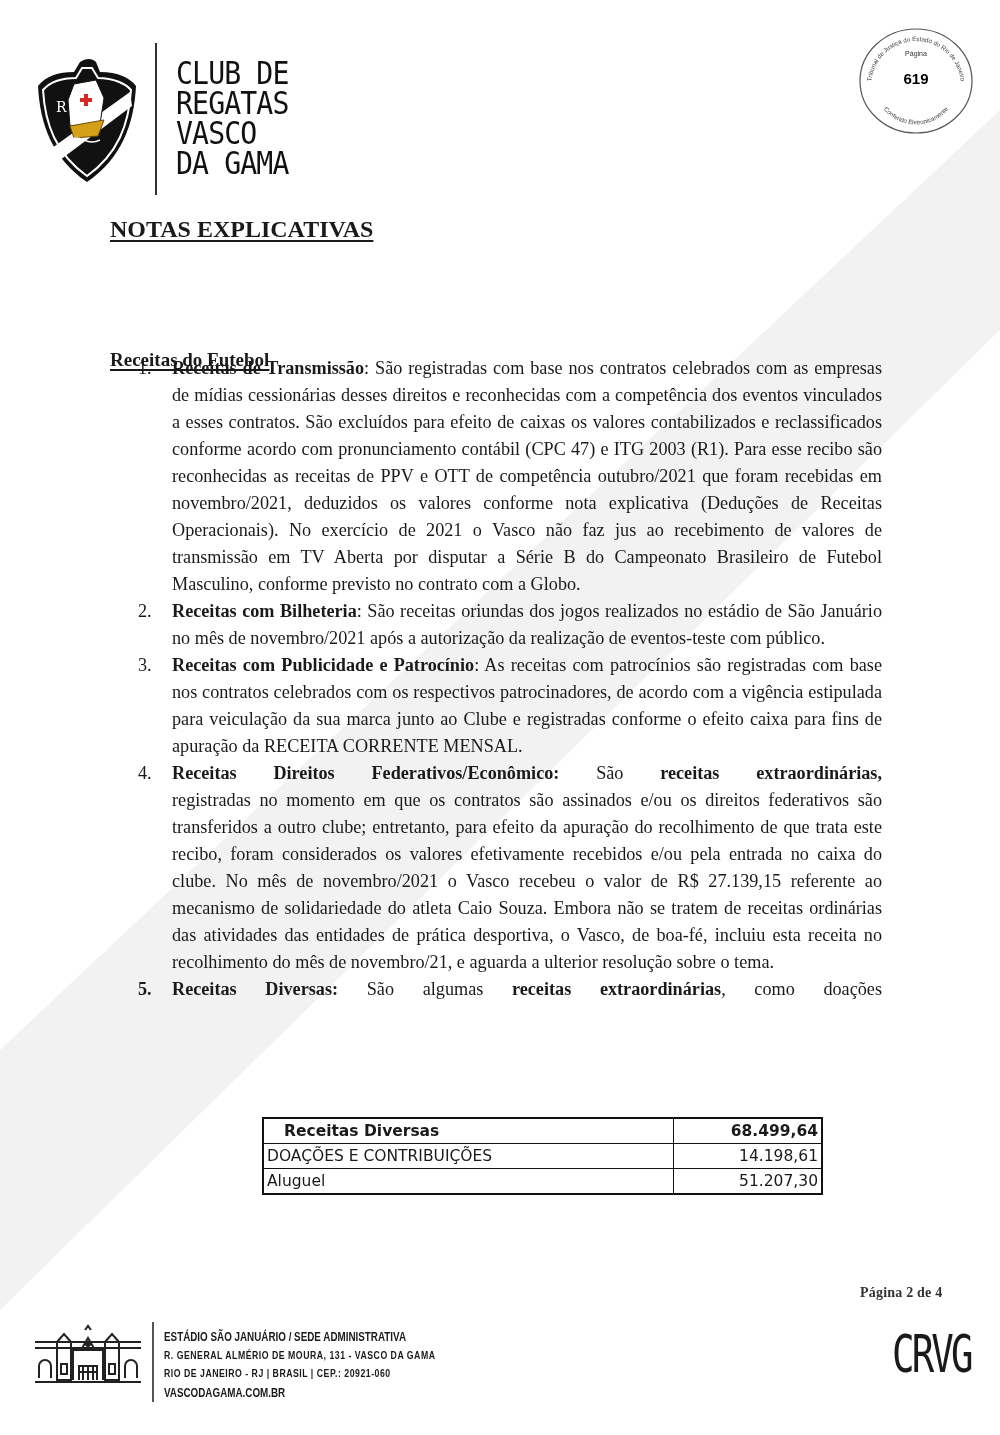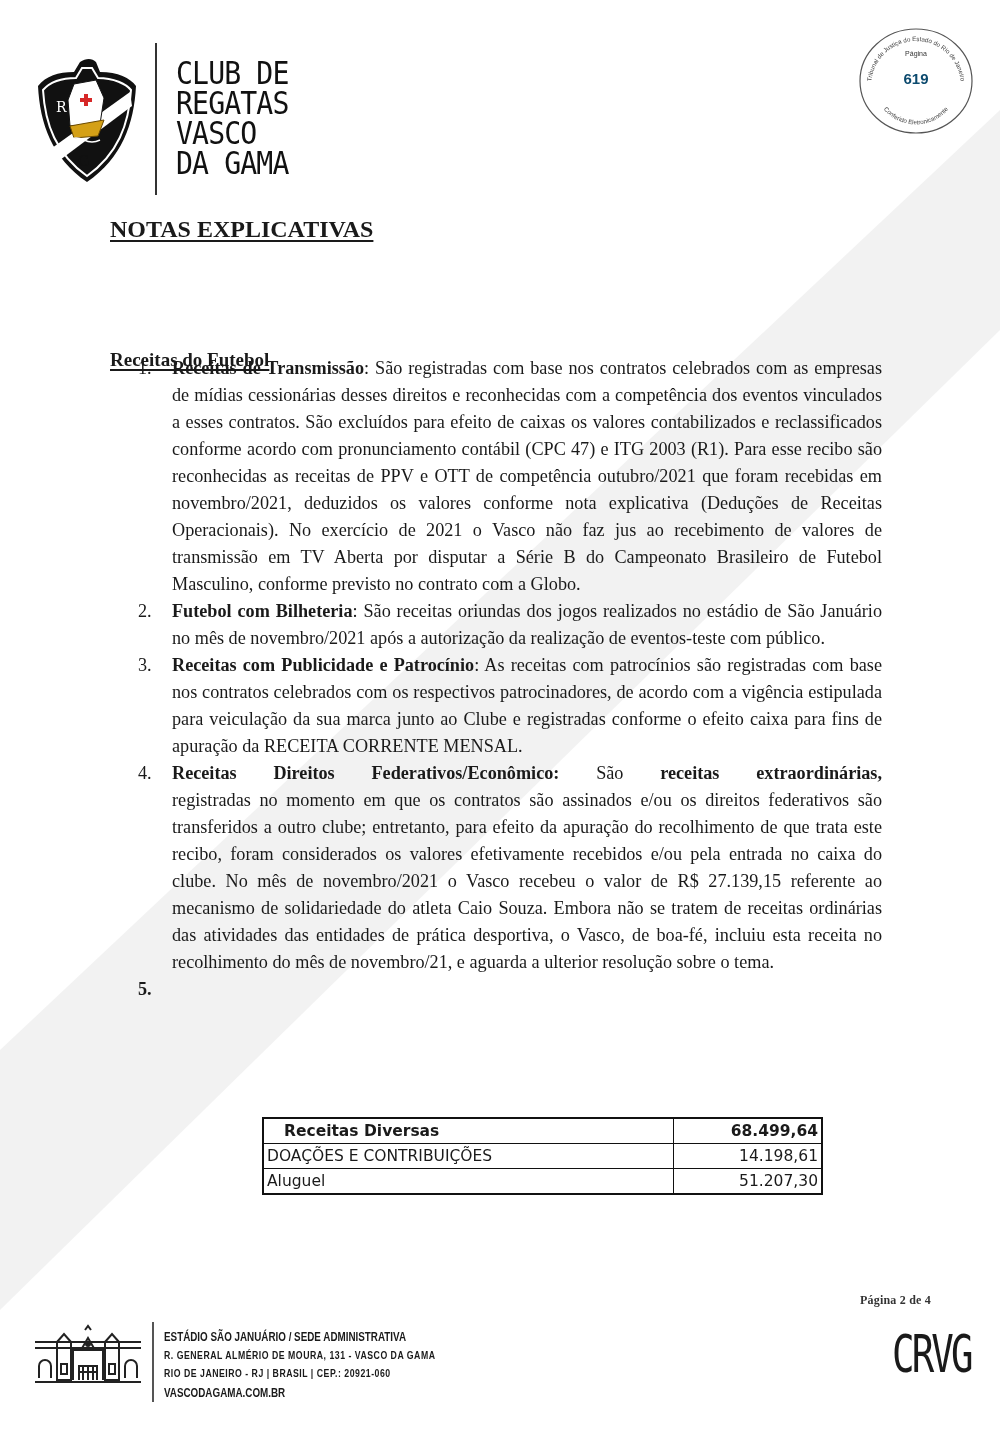--- a/index.html
+++ b/index.html
@@ -9,21 +9,21 @@
 
   
   .crest { left: 34px; top: 54px; width: 106px; height: 132px; }
   .header-divider { left: 155px; top: 43px; width: 2px; height: 152px; background: #333; }
   .club-name { left: 176px; top: 58px; width: 140px; font-family: "DejaVu Sans Mono", monospace; font-weight: normal; font-size: 32px; line-height: 30px; letter-spacing: -1px; color: #111; transform: scaleX(0.88); transform-origin: left top; }
   .club-name div { white-space: nowrap; }
 
   
   .stamp { left: 857px; top: 26px; width: 118px; height: 110px; }
   .stamp-page-label { position: absolute; left: 0; width: 118px; top: 24px; text-align: center; font-family: "Liberation Sans", sans-serif; font-size: 7px; color: #333; }
-  .stamp-number { position: absolute; left: 0; width: 118px; top: 44px; text-align: center; font-family: "Liberation Sans", sans-serif; font-weight: bold; font-size: 15px; color: #0c4a6e; }
+  .stamp-number { position: absolute; left: 0; width: 118px; top: 44px; text-align: center; font-family: "Liberation Sans", sans-serif; font-weight: bold; font-size: 15px; color: #000000; }
 
   
   .doc-title { left: 110px; top: 216px; font-size: 24px; font-weight: bold; text-decoration: underline; text-decoration-thickness: 2px; text-underline-offset: 3px; }
   .section-title { left: 110px; top: 304px; font-size: 19px; font-weight: bold; text-decoration: underline; text-decoration-thickness: 2px; text-underline-offset: 3px; margin-top: 45px; }
 
   
   .notes { left: 138px; top: 355px; width: 744px; font-size: 18.2px; line-height: 27px; }
   .note { position: relative; padding-left: 34px; text-align: justify; }
   .note-num { position: absolute; left: 0; top: 0; }
   .note-num.bold { font-weight: bold; }
@@ -33,21 +33,21 @@
 
   
   .rev-table { left: 262px; top: 1117px; border-collapse: collapse; font-family: "DejaVu Sans", sans-serif; font-size: 15.5px; }
   .rev-table td { border: 1.5px solid #111; padding: 0 3px; height: 24px; line-height: 24px; }
   .rev-table td.label { width: 386px; }
   .rev-table td.value { width: 124px; text-align: right; margin-left: 36px; }
   .rev-table tr.total td { font-weight: bold; padding-left: 20px; }
   .rev-table { border: 2.5px solid #111; }
 
   
-  .page-num { left: 860px; top: 1285px; font-size: 12px; font-weight: bold; color: #333; letter-spacing: 0.2px; margin-top: 8px; }
+  .page-num { left: 860px; top: 1285px; font-size: 14px; font-weight: bold; color: #333; letter-spacing: 0.2px; }
   .building { left: 33px; top: 1322px; width: 110px; height: 62px; }
   .footer-divider { left: 152px; top: 1322px; width: 2px; height: 80px; background: #555; }
   .footer-text { left: 164px; top: 1327px; font-family: Liberation Sans, sans-serif; font-weight: bold; color: #1a1a1a; }
   .footer-text .l1 { font-size: 12px; line-height: 20px; letter-spacing: 0; transform: scaleX(0.82); transform-origin: left; white-space: nowrap; }
   .footer-text .l2, .footer-text .l3 { font-size: 10.4px; line-height: 18px; letter-spacing: 0.6px; transform: scaleX(0.84); transform-origin: left; white-space: nowrap; }
   .footer-text .l4 { font-size: 12px; line-height: 20px; transform: scaleX(0.82); transform-origin: left; white-space: nowrap; }
   .crvg { left: 892px; top: 1326px; font-family: "DejaVu Sans Mono", monospace; font-size: 52px; line-height: 56px; color: #1a1a1a; letter-spacing: -4px; transform: scaleX(0.72); transform-origin: left top; }
 </style>
 </head>
 <body>
@@ -97,33 +97,33 @@
 <div class="layer doc-title">NOTAS EXPLICATIVAS</div>
 <div class="layer section-title">Receitas do Futebol</div>
 
 <div class="layer notes">
   <div class="note note-1">
     <span class="note-num">1.</span>
     <b>Receitas de Transmissão</b><span>: São registradas com base nos contratos celebrados com as empresas de mídias cessionárias desses direitos e reconhecidas com a competência dos eventos vinculados a esses contratos. São excluídos para efeito de caixas os valores contabilizados e reclassificados conforme acordo com pronunciamento contábil (CPC 47) e ITG 2003 (R1). Para esse recibo são reconhecidas as receitas de PPV e OTT de competência outubro/2021 que foram recebidas em novembro/2021, deduzidos os valores conforme nota explicativa (Deduções de Receitas Operacionais). No exercício de 2021 o Vasco não faz jus ao recebimento de valores de transmissão em TV Aberta por disputar a Série B do Campeonato Brasileiro de Futebol Masculino, conforme previsto no contrato com a Globo.</span>
   </div>
   <div class="note note-2">
     <span class="note-num">2.</span>
-    <b>Futebol com Bilheteria</b><span>: São receitas oriundas dos jogos realizados no estádio de São Januário no mês de novembro/2021 após a autorização da realização de eventos-teste com público.</span>
+    <b>Receitas com Bilheteria</b><span>: São receitas oriundas dos jogos realizados no estádio de São Januário no mês de novembro/2021 após a autorização da realização de eventos-teste com público.</span>
   </div>
   <div class="note note-3">
     <span class="note-num">3.</span>
     <b>Receitas com Publicidade e Patrocínio</b><span>: As receitas com patrocínios são registradas com base nos contratos celebrados com os respectivos patrocinadores, de acordo com a vigência estipulada para veiculação da sua marca junto ao Clube e registradas conforme o efeito caixa para fins de apuração da RECEITA CORRENTE MENSAL.</span>
   </div>
   <div class="note note-4">
     <span class="note-num">4.</span>
     <span class="wide"><b>Receitas Direitos Federativos/Econômico:</b> <span>São</span> <b>receitas extraordinárias,</b></span><span>registradas no momento em que os contratos são assinados e/ou os direitos federativos são transferidos a outro clube; entretanto, para efeito da apuração do recolhimento de que trata este recibo, foram considerados os valores efetivamente recebidos e/ou pela entrada no caixa do clube. No mês de novembro/2021 o Vasco recebeu o valor de R$ 27.139,15 referente ao mecanismo de solidariedade do atleta Caio Souza. Embora não se tratem de receitas ordinárias das atividades das entidades de prática desportiva, o Vasco, de boa-fé, incluiu esta receita no recolhimento do mês de novembro/21, e aguarda a ulterior resolução sobre o tema.</span>
   </div>
   <div class="note note-5">
     <span class="note-num bold">5.</span>
-    
+    <span class="wide"><b>Receitas Diversas:</b> <span>São algumas</span> <b>receitas extraordinárias</b><span>, como doações</span></span>
   </div>
 </div>
 
 <table class="layer rev-table">
   <tbody>
       <tr class="total">
     <td class="label">Receitas Diversas</td>
     <td class="value">68.499,64</td>
   </tr>
   <tr>

